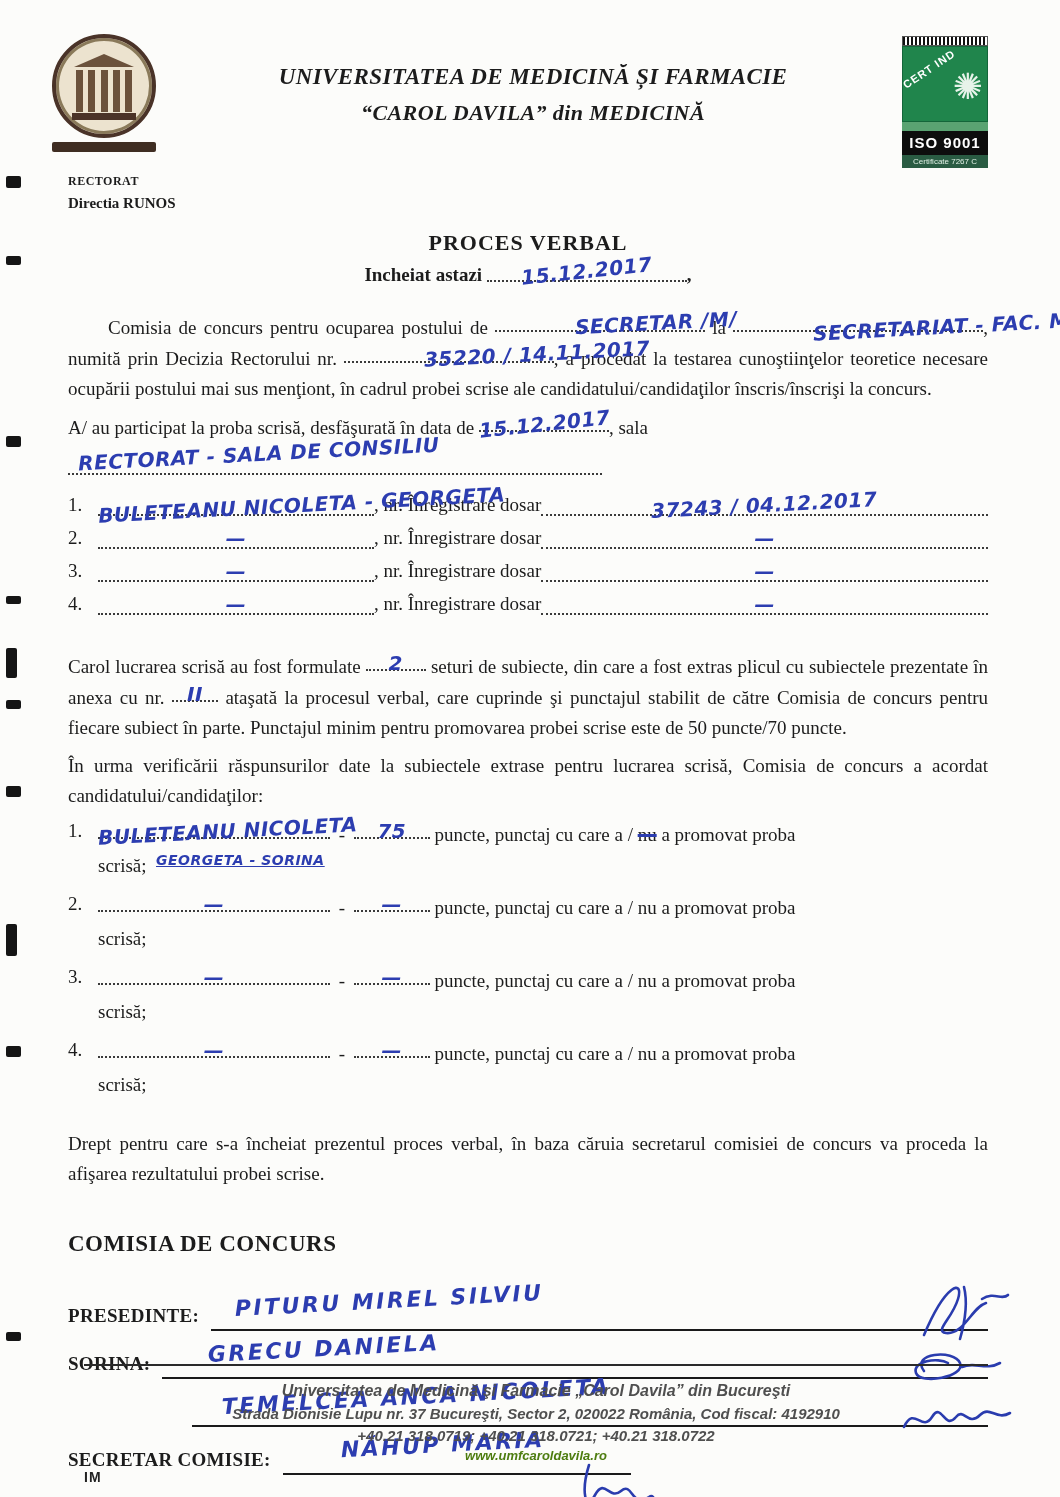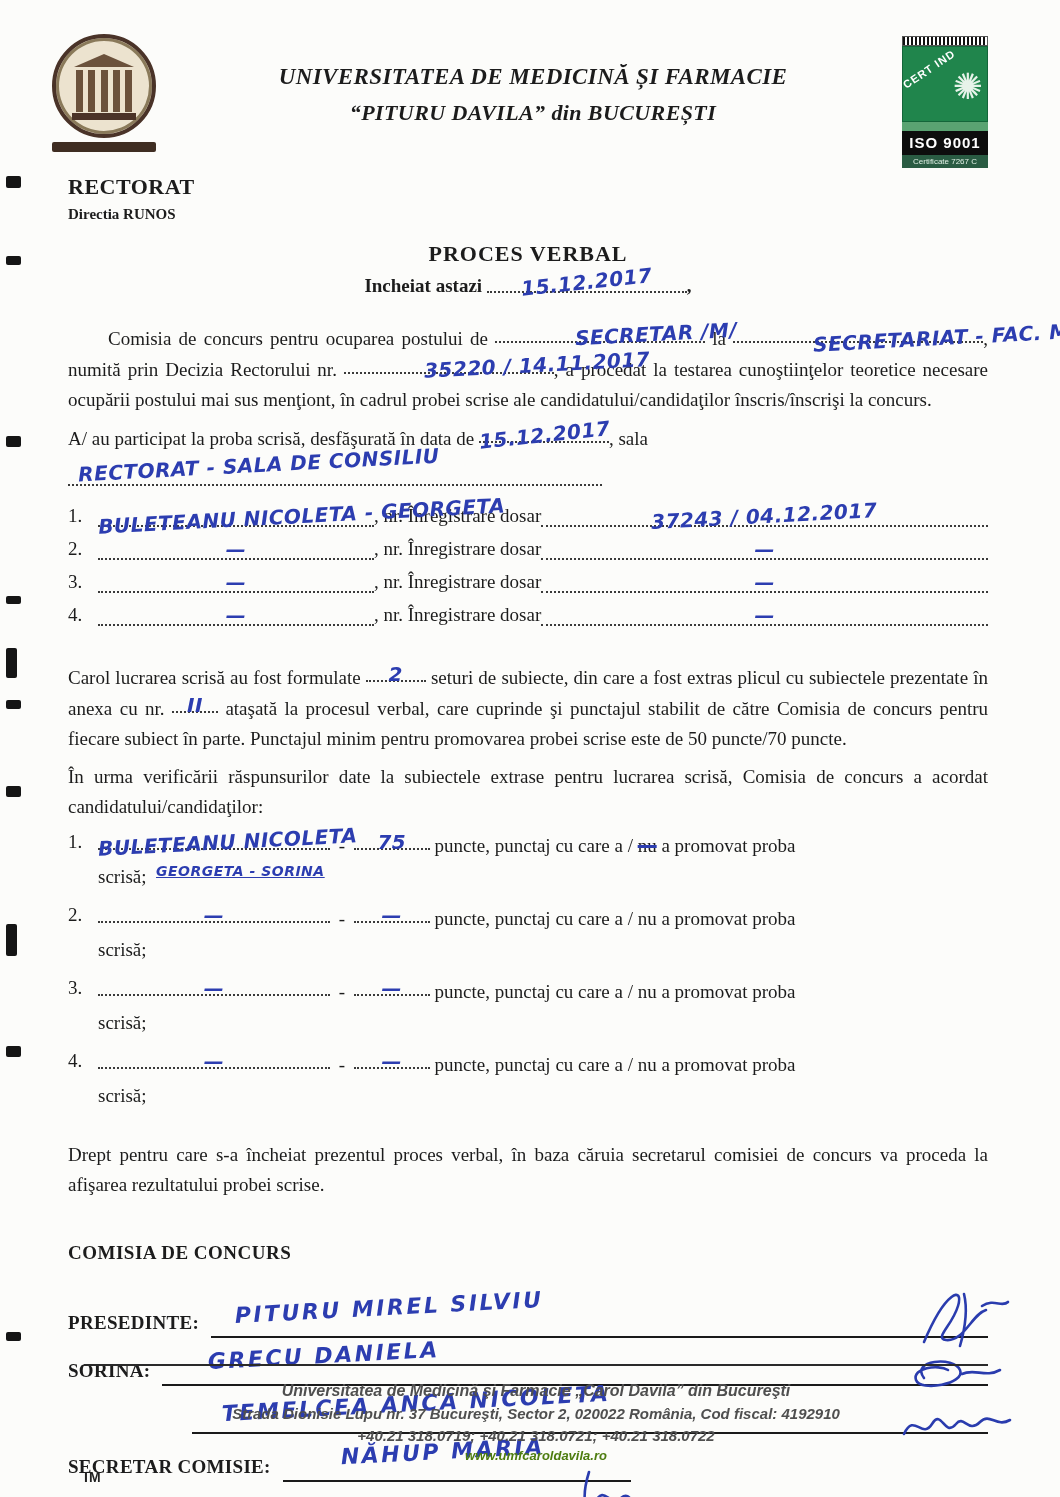--- a/index.html
+++ b/index.html
@@ -31,21 +31,21 @@
   .badge-barcode { height:10px; background:repeating-linear-gradient(90deg,#111 0 2px,#fff 2px 4px); border:1px solid #555; }
   .badge-green { height:76px; background:#20854c; position:relative; overflow:hidden; border:1px solid #14663a; }
   .badge-brand { position:absolute; top:16px; left:-4px; color:#fff; font-weight:bold; font-size:11px;
                  transform:rotate(-34deg); letter-spacing:1px; }
   .badge-star { position:absolute; right:4px; top:22px; color:#e7f3ea; font-size:36px; line-height:1; }
   .badge-mid { height:9px; background:#5aa372; }
   .badge-iso { background:#0d0d0d; color:#fff; text-align:center; font-weight:bold; font-size:15px; padding:3px 0 4px; letter-spacing:1px; }
   .badge-cert { background:#2a5c43; color:#dff0e4; text-align:center; font-size:8px; padding:2px 0; }
 
   .dept { margin-top:6px; }
-  .dept1 { font-size:22px; font-weight:bold; letter-spacing:.5px; }
+  .dept1 { font-size:12px; font-weight:bold; letter-spacing:.5px; }
   .dept2 { font-size:15px; font-weight:bold; margin-top:6px; }
 
   
   .title-block { text-align:center; margin-top:18px; }
   .title-main { font-size:22px; font-weight:bold; letter-spacing:1px; }
   .title-sub { font-size:19px; font-weight:bold; margin-top:6px; }
 
   
   .para { font-size:19px; line-height:1.58; text-align:justify; }
   .indent { text-indent:40px; }
@@ -74,21 +74,21 @@
   .score-num { width:30px; padding-top:1px; }
   .score-body { flex:1; line-height:1.5; }
   .fill-sname { width:232px; position:relative; }
   .sub-name { position:absolute; left:58px; top:31px; font-size:14px;text-decoration:underline; }
   .fill-pts { width:76px; }
   .score-dash { padding:0 4px; }
   .score-l2 { margin-top:2px; }
   .struck { text-decoration:line-through; text-decoration-color:#2c3db0; text-decoration-thickness:3px; }
 
   
-  .comisia-h { font-size:19px; font-weight:bold; letter-spacing:.5px; margin-top:42px; }
+  .comisia-h { font-size:23px; font-weight:bold; letter-spacing:.5px; margin-top:42px; }
   .sig-block { margin-top:26px; }
   .sig-row { display:flex; align-items:flex-end; height:48px; font-size:19px; }
   .sig-label { font-weight:bold; white-space:nowrap; padding-bottom:4px; letter-spacing:.3px; }
   .sig-spacer { width:112px; }
   .sig-line { flex:1; border-bottom:2px solid #1a1a1a; position:relative; height:40px; margin-left:12px; }
   .sig-line.short { flex:0 0 348px; }
   .sig-name { position:absolute; bottom:3px; font-size:22px; letter-spacing:2.5px; }
   .pos1 { left:24px; } .pos2 { left:46px; } .pos3 { left:30px; } .pos4 { left:58px; }
   .sig-mark { position:absolute; overflow:visible; }
   .sm1 { right:-26px; bottom:-16px; } .sm2 { right:-22px; bottom:-24px; }
@@ -131,21 +131,21 @@
             <i></i>
             <i></i>
             <i></i>
           </div>
         <div class="logo-base"></div>
       </div>
       <div class="logo-band"></div>
     </div>
     <div class="head-center">
       <div class="uni-line1">UNIVERSITATEA DE MEDICINĂ ȘI FARMACIE</div>
-      <div class="uni-line2">“PITURU DAVILA” din BUCUREȘTI</div>
+      <div class="uni-line2">“CAROL DAVILA” din MEDICINĂ</div>
     </div>
     <div class="badge">
       <div class="badge-barcode"></div>
       <div class="badge-green">
         <span class="badge-brand">CERT IND</span>
         <span class="badge-star">✺</span>
       </div>
       <div class="badge-mid"></div>
       <div class="badge-iso">ISO 9001</div>
       <div class="badge-cert">Certificate 7267 C</div>

